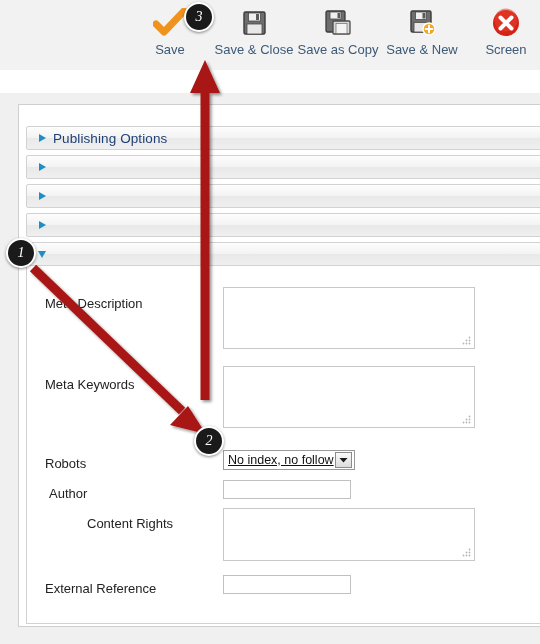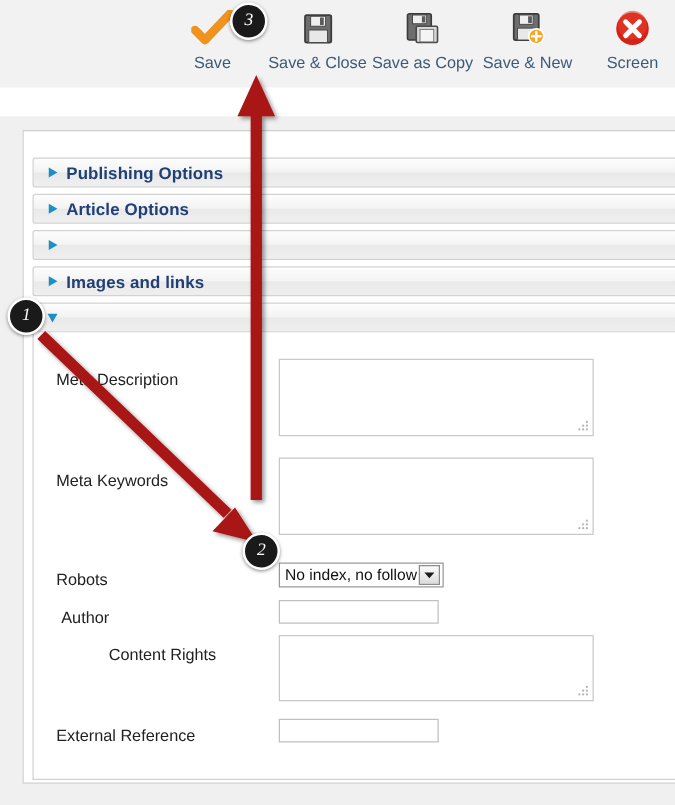--- a/index.html
+++ b/index.html
@@ -110,21 +110,21 @@
   .acc-head .tri {
     width: 18px;
     display: flex;
     justify-content: center;
     align-items: center;
     margin-left: 6px;
   }
   .acc-head .tri svg { display: block; }
   .acc-head .htxt {
     font-size: 13.5px;
-    font-weight: bold;
+    font-weight: normal;
     color: #1f3f76;
     letter-spacing: 0.1px;
     margin-left: 2px;
     white-space: nowrap;
   }
   .acc-head.open .htxt { color: #1f3f76; }
 
   
   .acc-body {
     position: relative;
@@ -177,20 +177,21 @@
     display: flex;
     align-items: center;
     cursor: pointer;
   }
   .sel .selval {
     font-size: 12.5px;
     color: #111111;
     padding-left: 4px;
     white-space: nowrap;
     flex: 1;
+    text-decoration: underline;
   }
   .sel .selarrow {
     width: 17px;
     height: 16px;
     margin-right: 2px;
     background: linear-gradient(to bottom, #fbfbfb, #dcdcdc);
     border: 1px solid #8c8c8c;
     box-sizing: border-box;
     display: flex;
     align-items: center;
@@ -307,38 +308,36 @@
       </span>
       <span class="htxt">Publishing Options</span>
     </div>
 
     <div class="acc-head">
       <span class="tri">
         <svg width="9" height="10" viewBox="0 0 9 10">
             <path d="M1 1 L8 5 L1 9 Z" fill="#1d8fc4"></path>
           </svg>
       </span>
-      <span class="htxt">Article Options</span>
     </div>
 
     <div class="acc-head">
       <span class="tri">
         <svg width="9" height="10" viewBox="0 0 9 10">
             <path d="M1 1 L8 5 L1 9 Z" fill="#1d8fc4"></path>
           </svg>
       </span>
     </div>
 
     <div class="acc-head">
       <span class="tri">
         <svg width="9" height="10" viewBox="0 0 9 10">
             <path d="M1 1 L8 5 L1 9 Z" fill="#1d8fc4"></path>
           </svg>
       </span>
-      <span class="htxt">Images and links</span>
     </div>
 
     <div class="acc-head open" style="margin-bottom:0;">
       <span class="tri">
         <svg width="10" height="9" viewBox="0 0 10 9">
             <path d="M1 1 L9 1 L5 8 Z" fill="#1d8fc4"></path>
           </svg>
       </span>
     </div>
 

